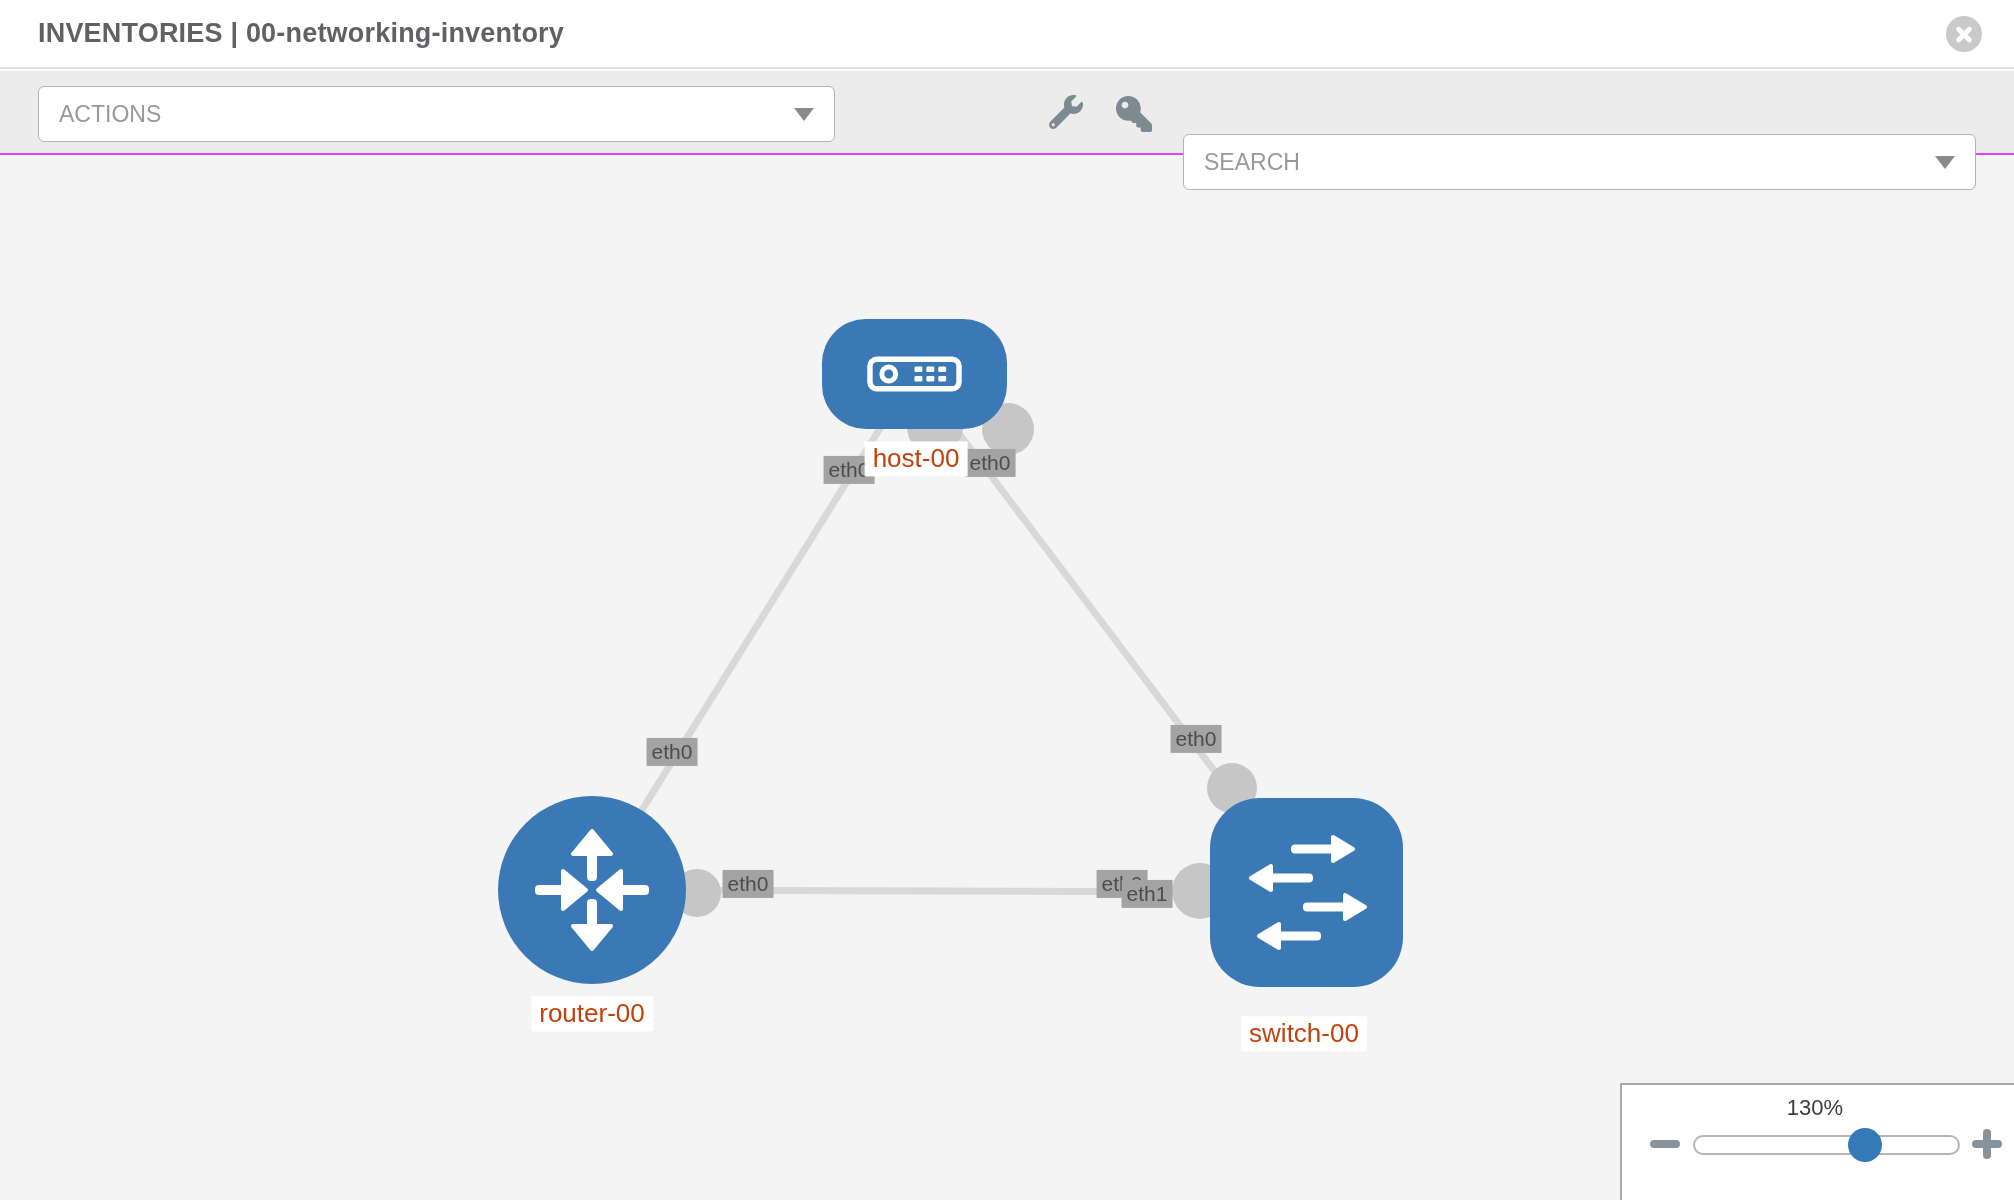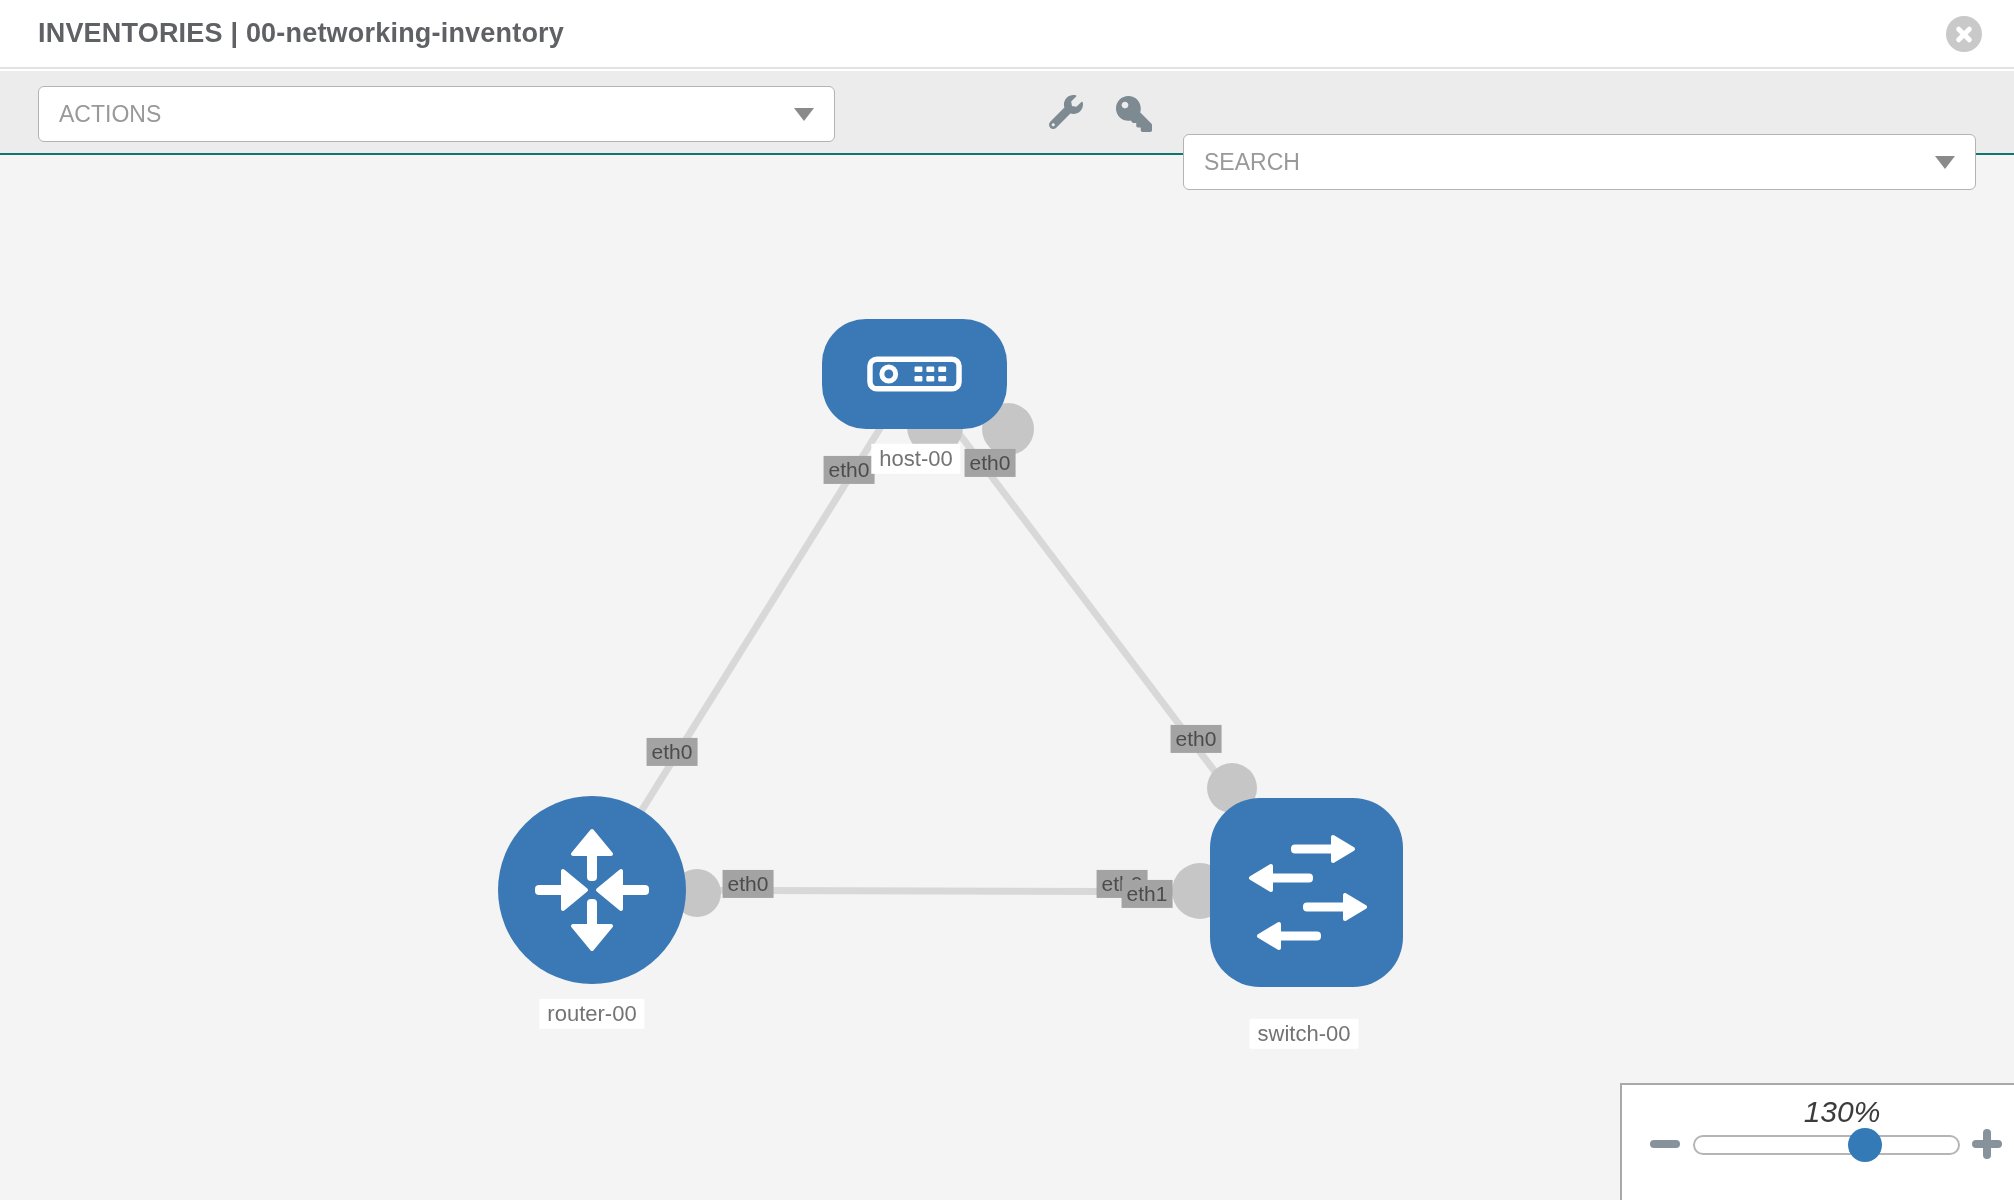--- a/index.html
+++ b/index.html
@@ -19,21 +19,21 @@
   .close-btn {
     width:36px; height:36px; border-radius:50%; background:#c9c9c9;
     position:relative; cursor:pointer; flex:0 0 auto;
   }
   .xbar { position:absolute; left:8px; top:16px; width:20px; height:5px; border-radius:2.5px; background:#fff; }
   .xbar.a { transform:rotate(45deg); } .xbar.b { transform:rotate(-45deg); }
 
   
   .toolbar {
     position:absolute; top:71px; left:0; width:2014px; height:84px; z-index:10;
-    background:#ececec; border-bottom:2px solid #0f766e; box-sizing:border-box;
+    background:#ececec; border-bottom:2px solid #d946ef; box-sizing:border-box;
   }
   .select-box {
     position:absolute; top:15px; height:56px; background:#fff;
     border:1px solid #b3b3b3; border-radius:6px;
     display:flex; align-items:center; justify-content:space-between;
     padding:0 20px; box-sizing:border-box;
     color:#999; font-size:23px; cursor:pointer;
   }
   .select-actions { left:38px;  width:797px; }
   .select-search  { left:1183px; width:793px;margin-top:48px; }
@@ -60,32 +60,32 @@
 
   #iface-layer { position:absolute; inset:0; z-index:3; pointer-events:none; }
   .iface-label {
     position:absolute; transform:translate(-50%,-50%);
     background:#a3a3a3; color:#4c4c4c; font-size:21px; line-height:1.15;
     padding:2px 5px; white-space:nowrap;
   }
   .node-label-layer { position:absolute; inset:0; z-index:4; pointer-events:none; }
   .node-label {
     position:absolute; transform:translate(-50%,-50%);
-    background:#fff; color:#737373; font-size:22px; line-height:1.2;
+    background:#fff; color:#c2410c; font-size:26px; line-height:1.2;
     padding:2px 8px; white-space:nowrap;
   }
 
   
   .zoom-panel {
     position:absolute; left:1620px; top:1083px; width:400px; height:130px; z-index:6;
     background:#fff; border:2px solid #a9a9a9; box-sizing:border-box;
   }
   .zoom-level {
-    position:absolute; left:220px; top:10px; transform:translateX(-50%);
-    font-size:30px; color:#3c3c3c;font-style:italic;
+    position:absolute; left:193px; top:10px; transform:translateX(-50%);
+    font-size:22px; color:#3c3c3c;
   }
   .zoom-minus { position:absolute; left:28px; top:55px; width:30px; height:8px; border-radius:4px; background:#87929b; cursor:pointer; }
   .zoom-plus  { position:absolute; left:350px; top:44px; width:30px; height:30px; cursor:pointer; }
   .zoom-plus .pbar-h { position:absolute; left:0; top:11px; width:30px; height:8px; border-radius:4px; background:#87929b; }
   .zoom-plus .pbar-v { position:absolute; left:11px; top:0; width:8px; height:30px; border-radius:4px; background:#87929b; }
   .zoom-track {
     position:absolute; left:71px; top:50px; width:267px; height:20px;
     background:#fff; border:2px solid #b5b5b5; border-radius:11px; box-sizing:border-box; cursor:pointer;
   }
   .zoom-handle {

